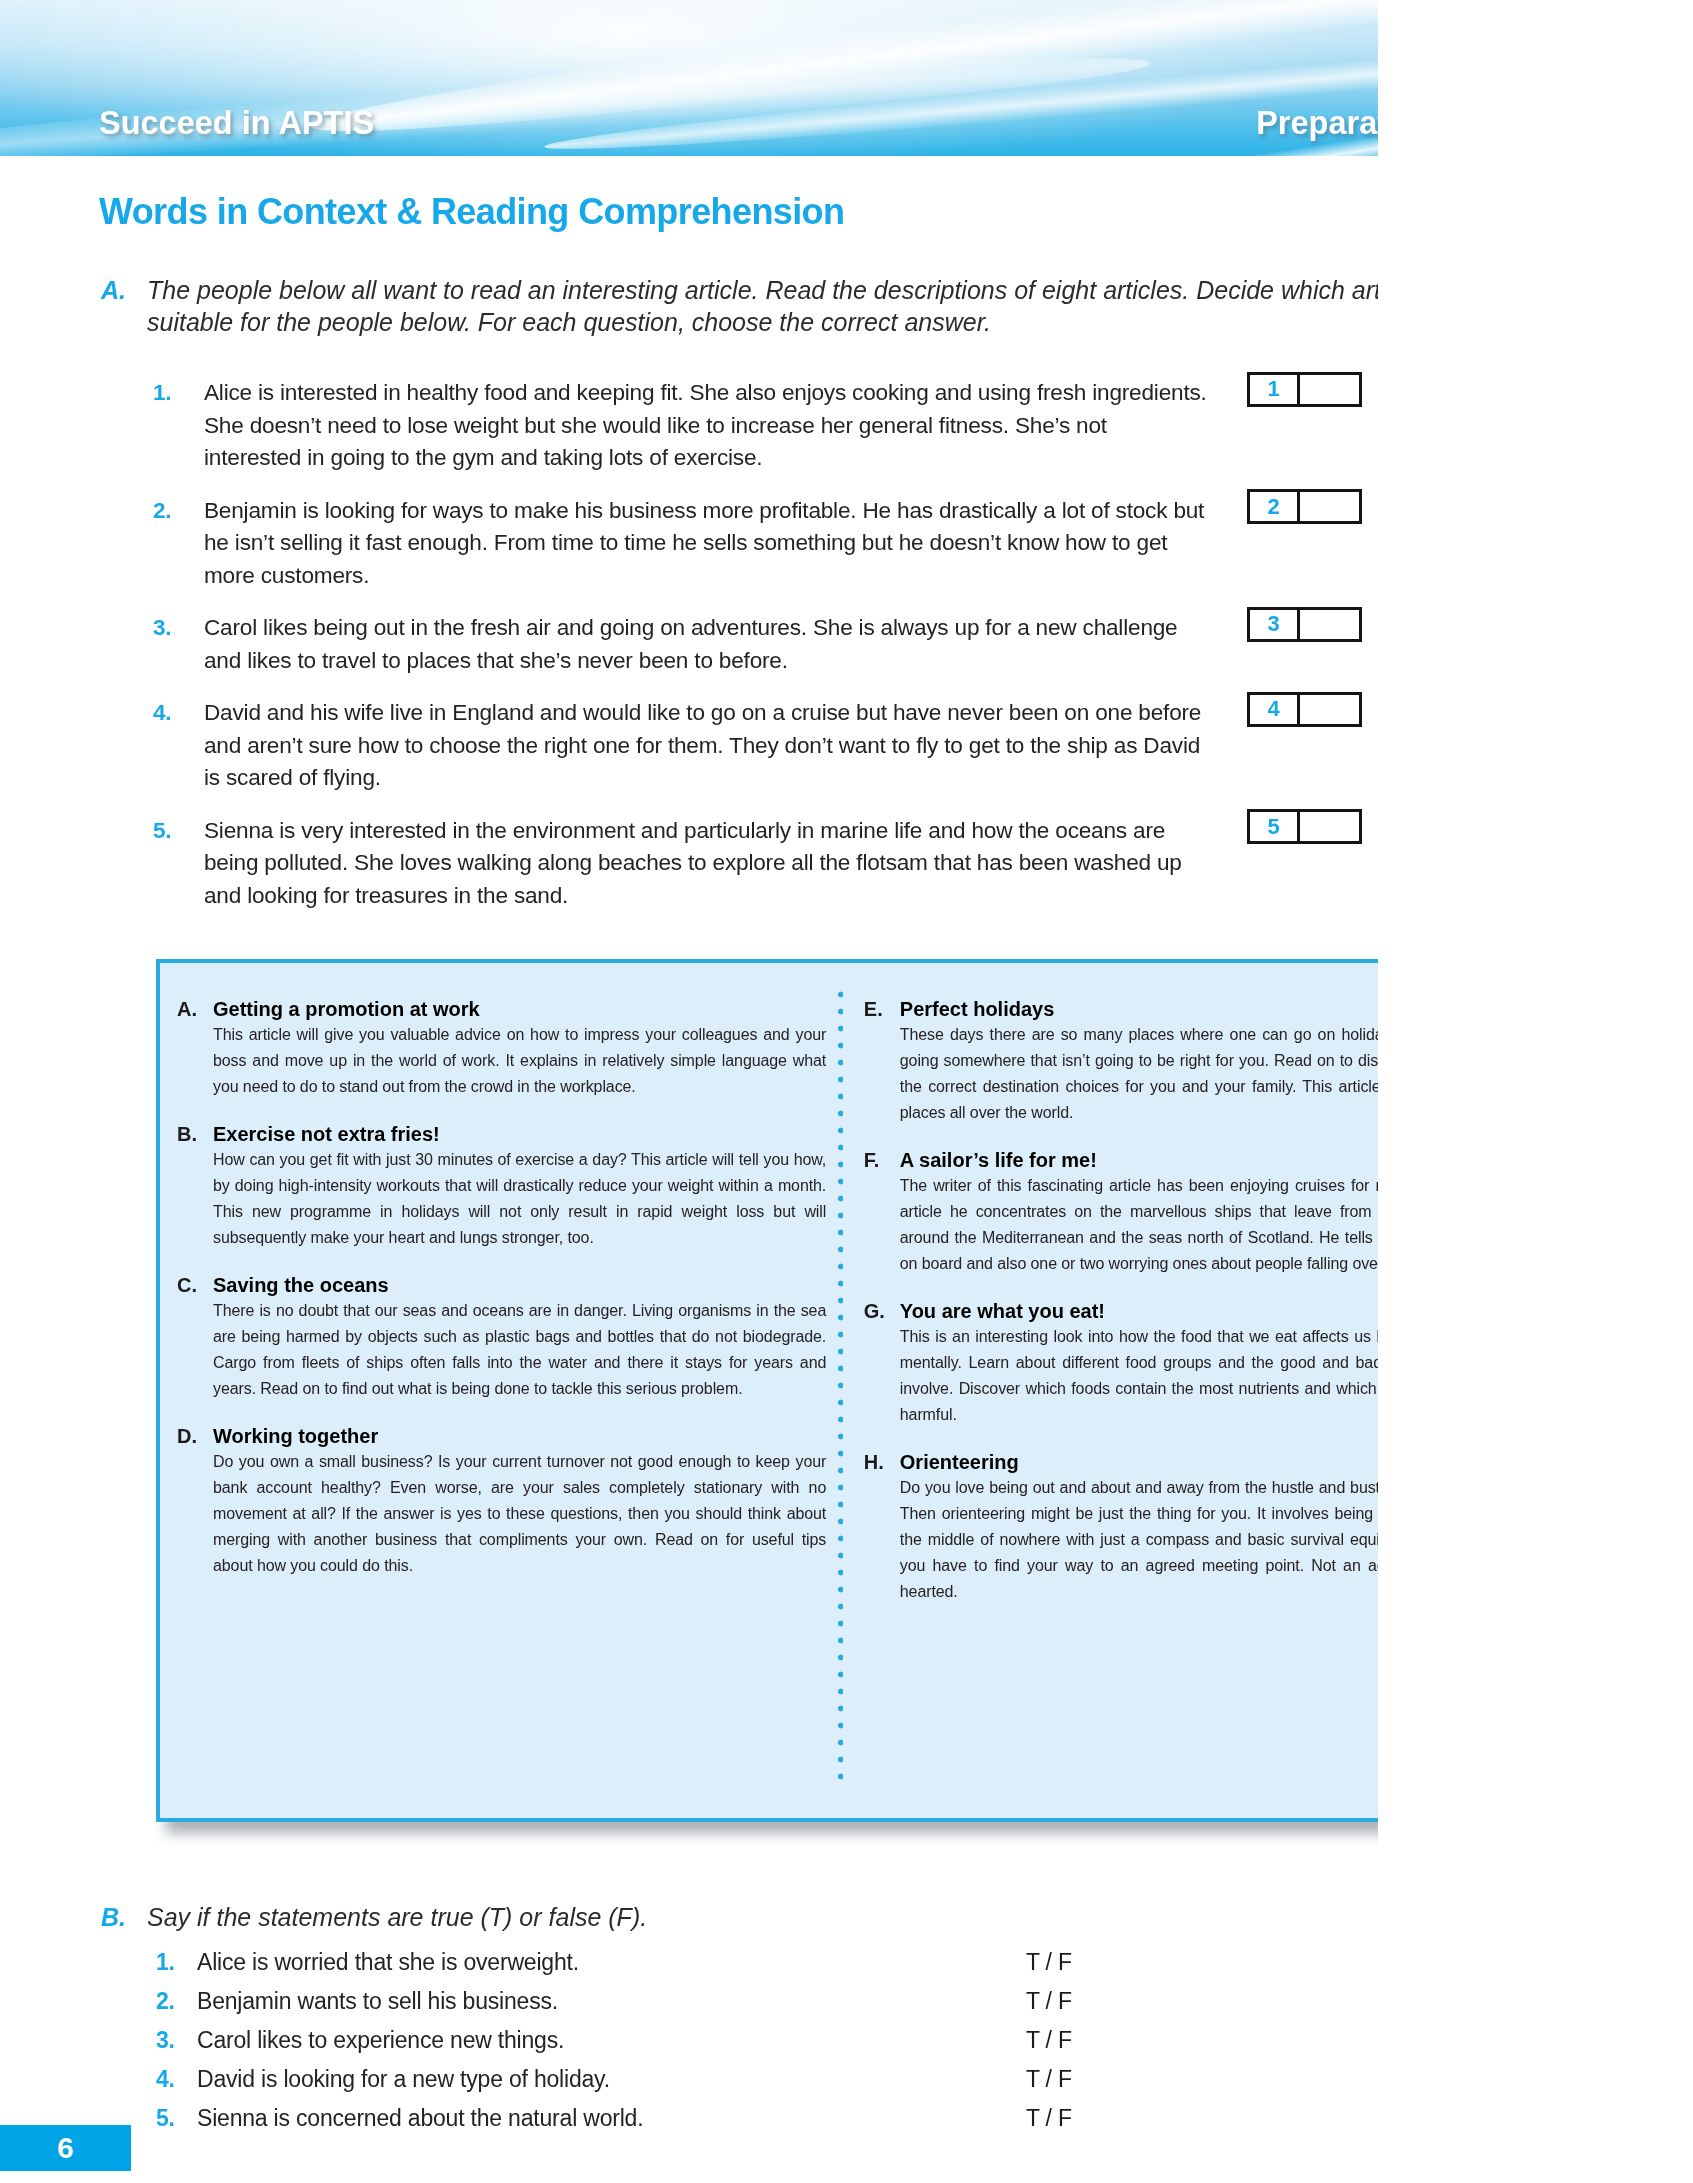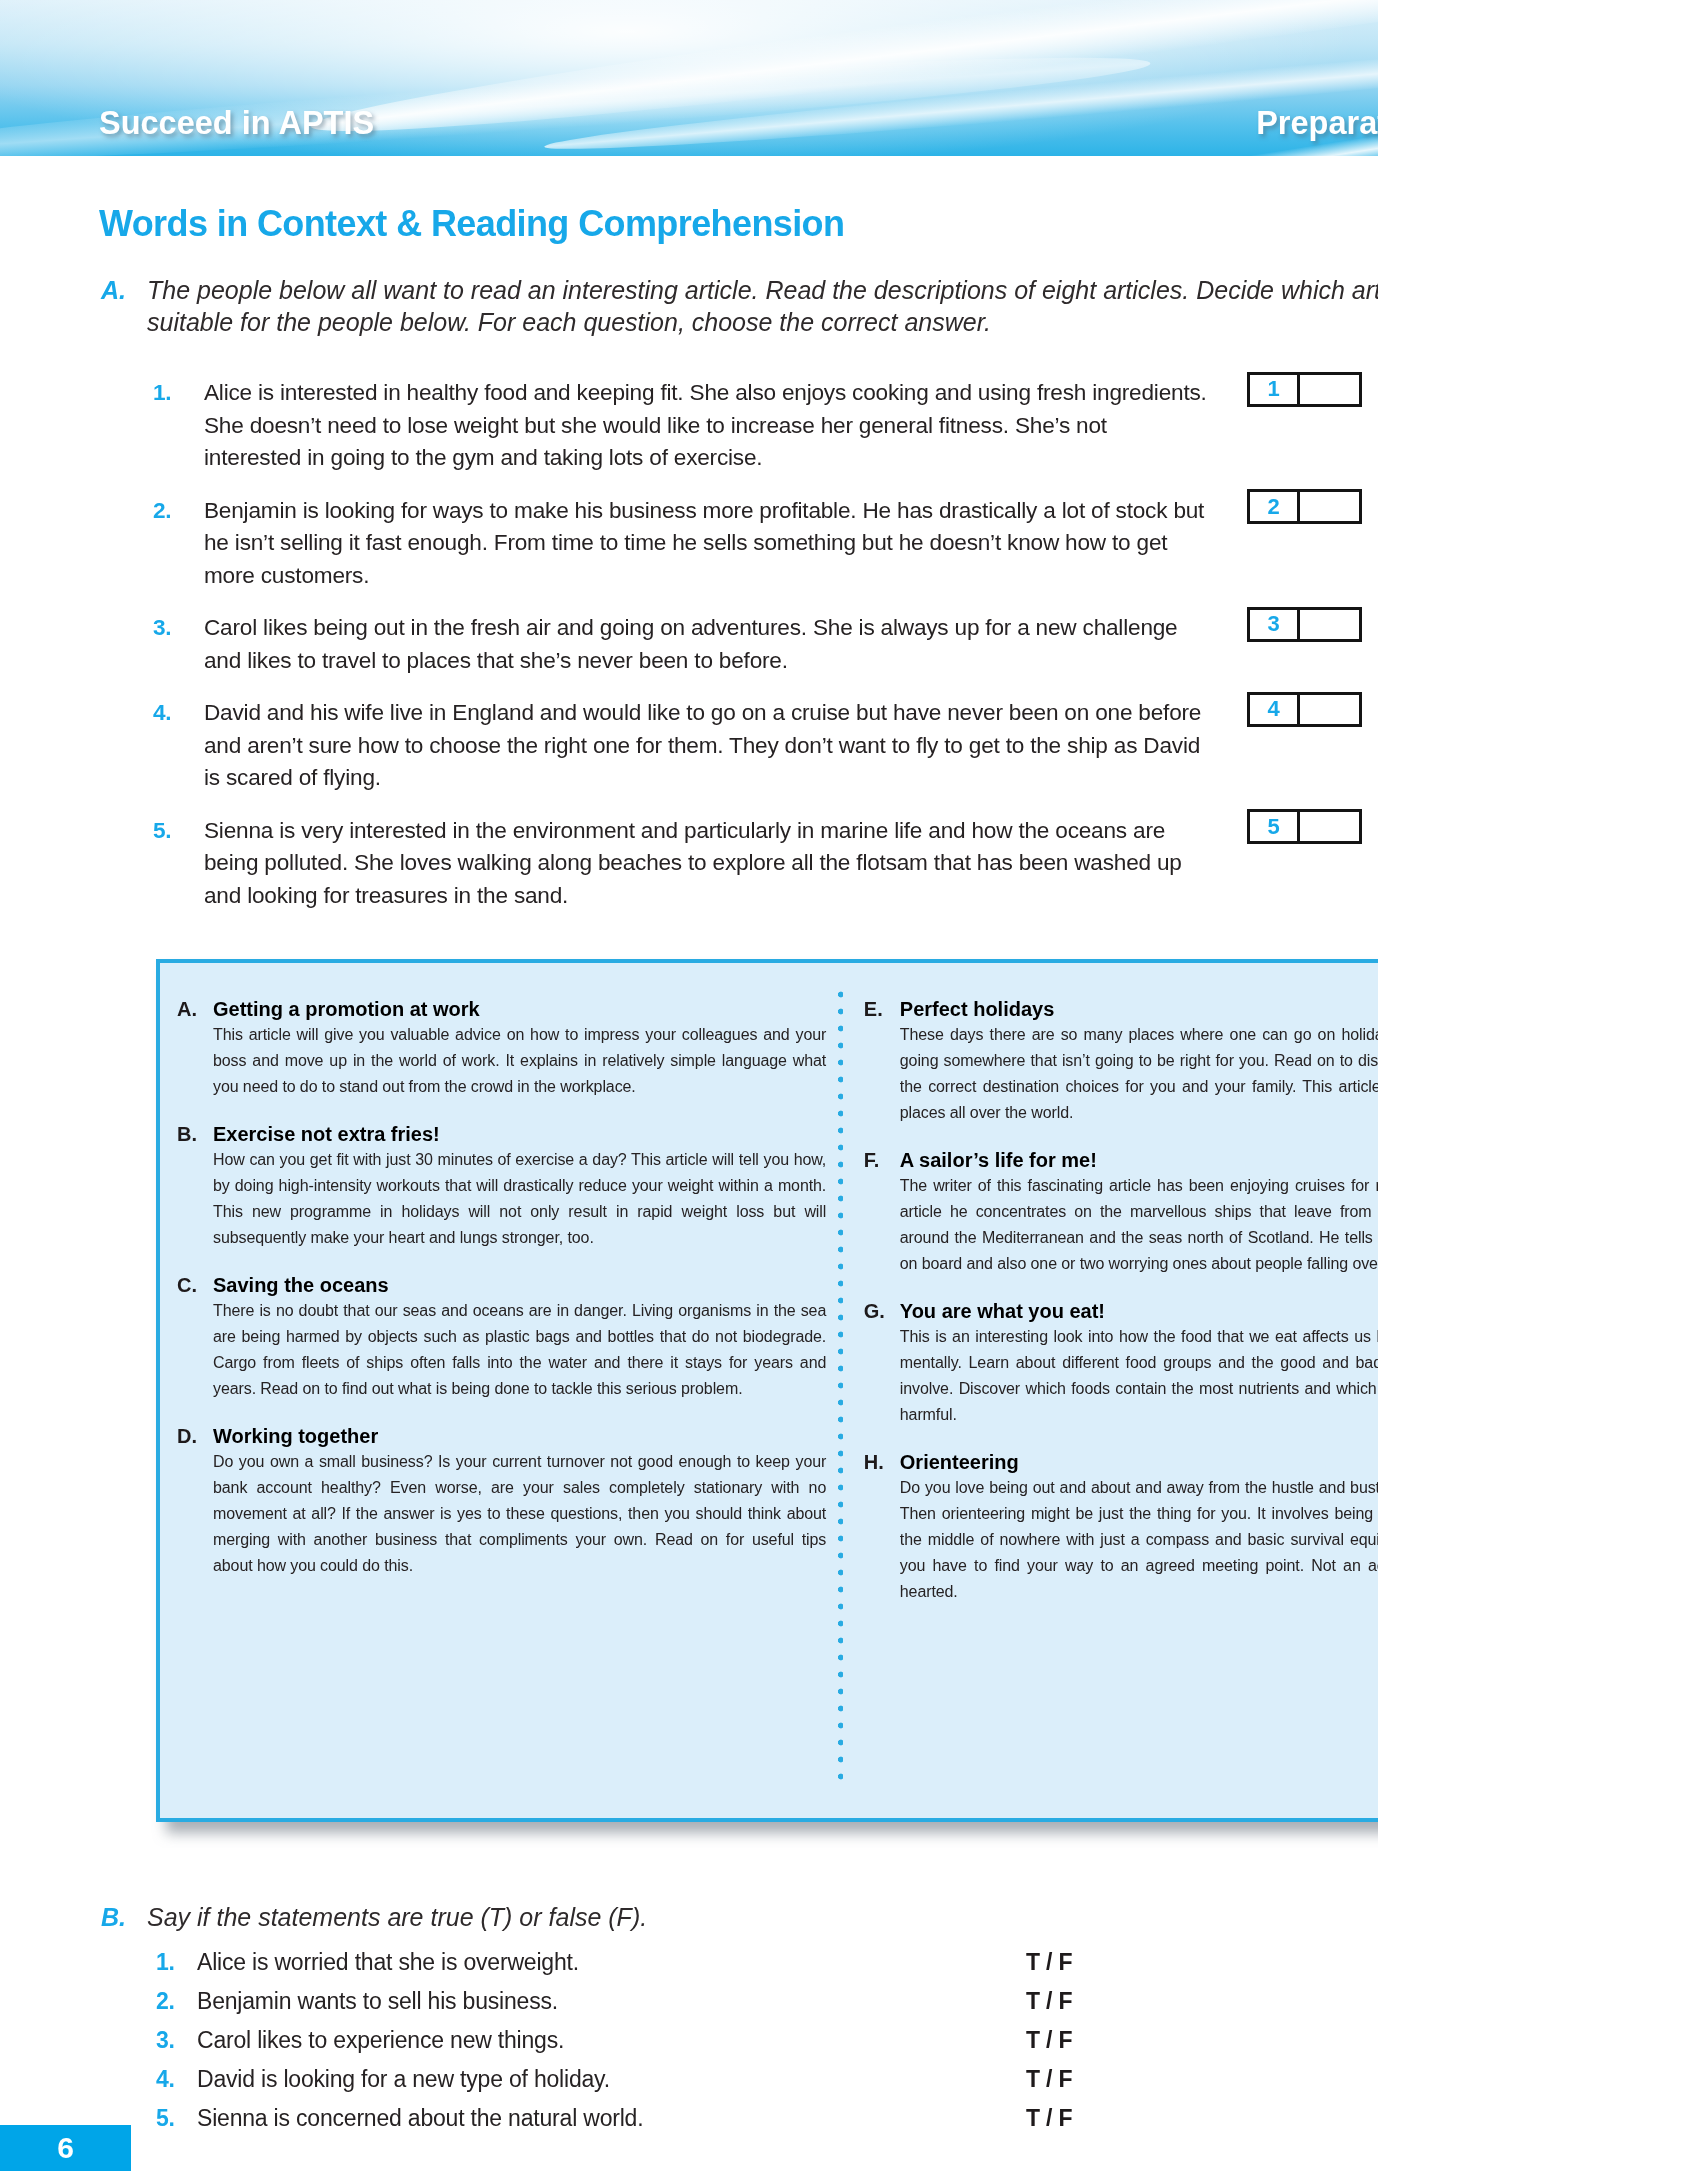--- a/index.html
+++ b/index.html
@@ -19,21 +19,21 @@
   .streak.s1 { right:-6%; top:4%;  width:88%; height:59px; transform:rotate(-7deg); }
   .streak.s2 { right:-4%; top:50%; width:72%; height:31px; transform:rotate(-5deg); opacity:.8; }
   .streak.s3 { left:-10%; top:55%; width:78%; height:47px; transform:rotate(-4deg); opacity:.55; }
   .streak.s4 { right:-3%; bottom:-16.6px; width:52%; height:25.5px; transform:rotate(-9deg); opacity:.95; }
   .header-title { position:absolute; bottom:14px; margin:0; font-size:32.5px; font-weight:bold; color:#ffffff;
     text-shadow:2.5px 3.2px 4.5px rgba(70,100,120,0.5); white-space:nowrap; }
   .header-title.left  { left:99px; }
   .header-title.right { right:185px;margin-top:32px; }
 
   
-  .page-title { position:absolute; top:203px; left:99px; margin:0; font-size:36px; font-weight:bold;
+  .page-title { position:absolute; top:191px; left:99px; margin:0; font-size:36px; font-weight:bold;
     color:#17a8e9; letter-spacing:-0.6px; }
 
   
   .section-row { position:absolute; left:101px; display:flex; align-items:flex-start; }
   .section-row.a { top:274px; width:1491px; }
   .section-row.b { top:1901px; width:1466px; }
   .section-letter { flex:none; width:46px; font-size:25px; font-weight:bold; font-style:italic; color:#17a8e9; line-height:32px; }
   .instructions { margin:0; font-size:25px; font-style:italic; line-height:32px; color:#2e2a2b; }
 
   
@@ -59,21 +59,21 @@
   .article:last-child { margin-bottom:0; }
   .article-head { display:flex; font-size:20px; line-height:26px; font-weight:bold; }
   .article-letter { flex:none; width:36px; color:#1e1a1b; }
   .article-title { color:#000000; }
   .article-body { margin:0 0 0 36px; font-size:16px; line-height:26px; text-align:justify; letter-spacing:-0.1px; }
 
   
   .statements { position:absolute; top:1949px; left:156px; }
   .statement { position:relative; padding-left:41px; width:1032px; height:39px; font-size:23px; letter-spacing:-0.2px; }
   .statement-number { position:absolute; left:0; top:0; color:#17a8e9; font-weight:bold; }
-  .statement-answer { position:absolute; left:870px; top:0; font-weight:bold; color:#1e1a1b; }
+  .statement-answer { position:absolute; left:870px; top:0; font-weight:normal; color:#1e1a1b; }
 
   
   .page-number { position:absolute; left:0; top:2125px; width:131px; height:46px; background:#00a5e8;
     color:#ffffff; font-size:30px; font-weight:bold; display:flex; align-items:center; justify-content:center; }
 
   b { font-weight:normal; }
 </style>
 </head>
 <body>
 

